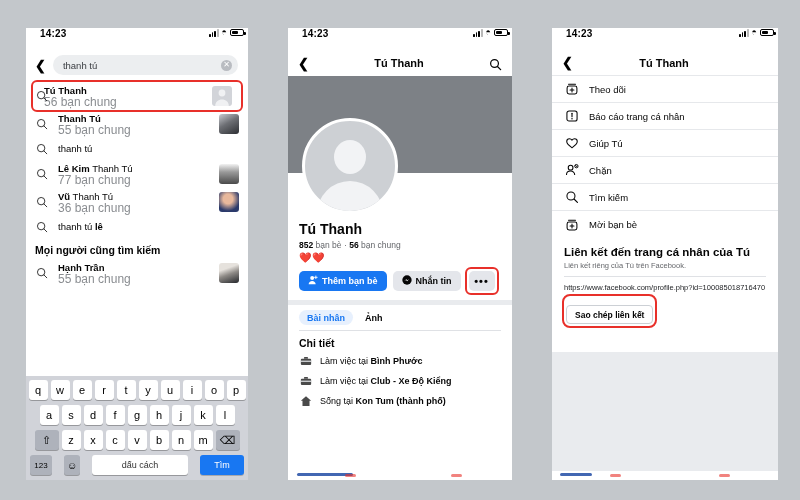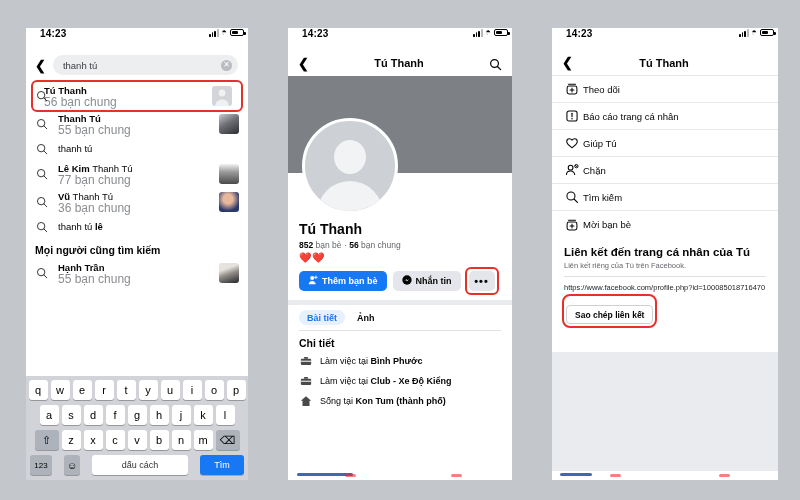--- a/index.html
+++ b/index.html
@@ -109,21 +109,21 @@
   .detail-title{font-size:10.5px;font-weight:bold;color:#050505;padding:6px 11px 2px;}
   .drow{display:flex;align-items:center;gap:8px;padding:4px 11px;font-size:9px;color:#050505;}
   .drow b{font-weight:bold;}
   .dicon{width:13px;flex:0 0 13px;display:flex;align-items:center;justify-content:center;}
   .homebar{position:absolute;left:0;right:0;bottom:0;height:9px;background:#fff;}
   .homebar .hb-left{position:absolute;left:9px;top:2px;width:56px;height:2.5px;border-radius:2px;background:#4267b2;}
   .homebar .hb-m1{position:absolute;left:57px;top:3px;width:11px;height:2.5px;border-radius:2px;background:#e8302a;opacity:.6;}
   .homebar .hb-m2{position:absolute;left:163px;top:3px;width:11px;height:2.5px;border-radius:2px;background:#e8302a;opacity:.6;}
 
   
-  .mrow{display:flex;align-items:center;gap:4px;padding:0 12px;height:27px;box-sizing:border-box;
+  .mrow{display:flex;align-items:center;gap:10px;padding:0 12px;height:27px;box-sizing:border-box;
         border-bottom:1px solid #e6e8eb;font-size:9.5px;color:#050505;}
   .micon{width:15px;flex:0 0 15px;display:flex;align-items:center;justify-content:center;}
   .linkcard{padding:7px 12px 0;}
   .lk-title{font-size:11.5px;font-weight:bold;color:#050505;line-height:15px;}
   .lk-sub{font-size:7.5px;color:#65676b;margin-top:1px;}
   .lk-hr{height:1px;background:#dfe1e5;margin:6px 0 0;}
   .lk-url{font-size:7.5px;color:#1c1e21;line-height:10px;margin-top:6px;word-break:break-all;}
   .copybtn{display:inline-flex;align-items:center;justify-content:center;margin-top:7px;
     height:17px;padding:0 8px;border:1px solid #ccd0d5;border-radius:4px;background:#fff;
     font-size:8.5px;font-weight:bold;color:#050505;}
@@ -380,21 +380,21 @@
         <div class="hl" style="padding:2px;display:flex;">
           <div class="btn dots">
             <span>•••</span>
           </div>
         </div>
       </div>
     </div>
 
     <div class="divider"></div>
     <div class="tabs">
-      <span class="tab active">Bài tiết</span>
+      <span class="tab active">Bài nhân</span>
       <span class="tab idle">Ảnh</span>
     </div>
     <div class="hr"></div>
 
     <div class="detail-title">Chi tiết</div>
 
     <div class="drow">
       <span class="dicon">
         <svg width="12" height="12" viewBox="0 0 14 14">
             <rect x="1" y="4.3" width="12" height="7.5" rx="1.2" fill="#4a4a4a"></rect>

